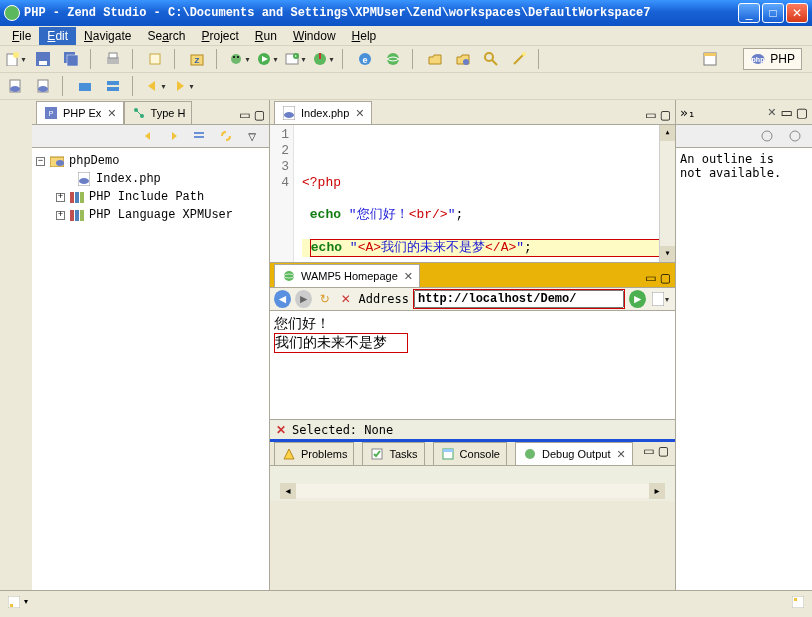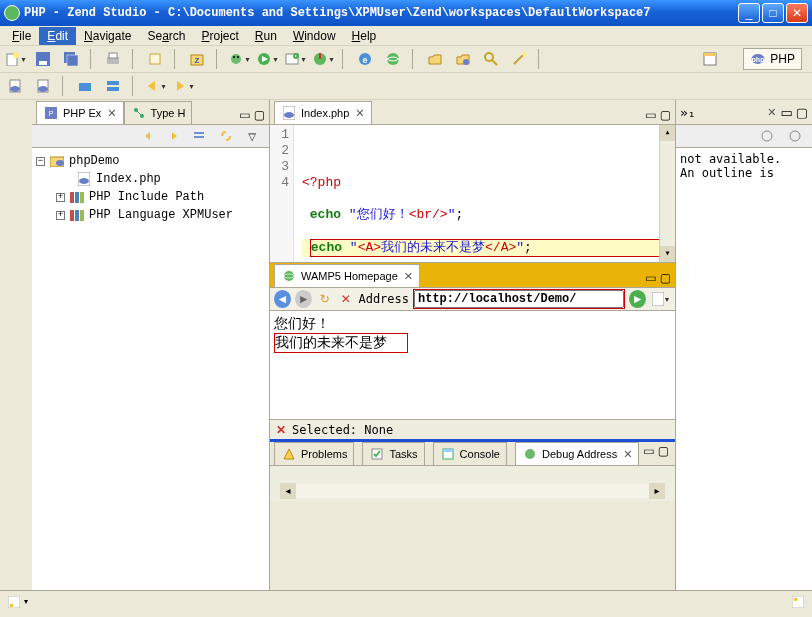--- a/index.html
+++ b/index.html
@@ -511,21 +511,21 @@
             </svg>
           </span>
           <span>Console</span>
         </div>
         <div class="vtab active">
           <span class="ico">
             <svg width="12" height="12">
               <circle cx="6" cy="6" r="5" fill="#6fb96f"></circle>
             </svg>
           </span>
-          <span>Debug Address</span>
+          <span>Debug Output</span>
           <span class="vclose">✕</span>
         </div>
       </div>
     <div class="bottomPane">
       <div style="position:absolute;right:6px;top:-22px;display:flex;gap:3px">
         <span style="cursor:pointer">▭</span>
         <span style="cursor:pointer">▢</span>
       </div>
       <div class="bottomScroll">
         <div class="l">◂</div>
@@ -548,22 +548,22 @@
             <circle cx="6" cy="6" r="5" fill="none" stroke="#888"></circle>
           </svg>
         </span>
       <span class="tbtn">
           <svg width="12" height="12">
             <circle cx="6" cy="6" r="5" fill="none" stroke="#888"></circle>
           </svg>
         </span>
     </div>
     <div class="rbody">
+      <div>An outline is</div>
       <div>not available.</div>
-      <div>An outline is</div>
     </div>
   </div>
 </div>
 
 <div class="status">
   <span class="ico">
       <svg width="12" height="12">
         <rect width="12" height="12" fill="#fff" stroke="#bba"></rect>
         <rect x="2" y="8" width="3" height="3" fill="#f2c23a"></rect>
       </svg>

